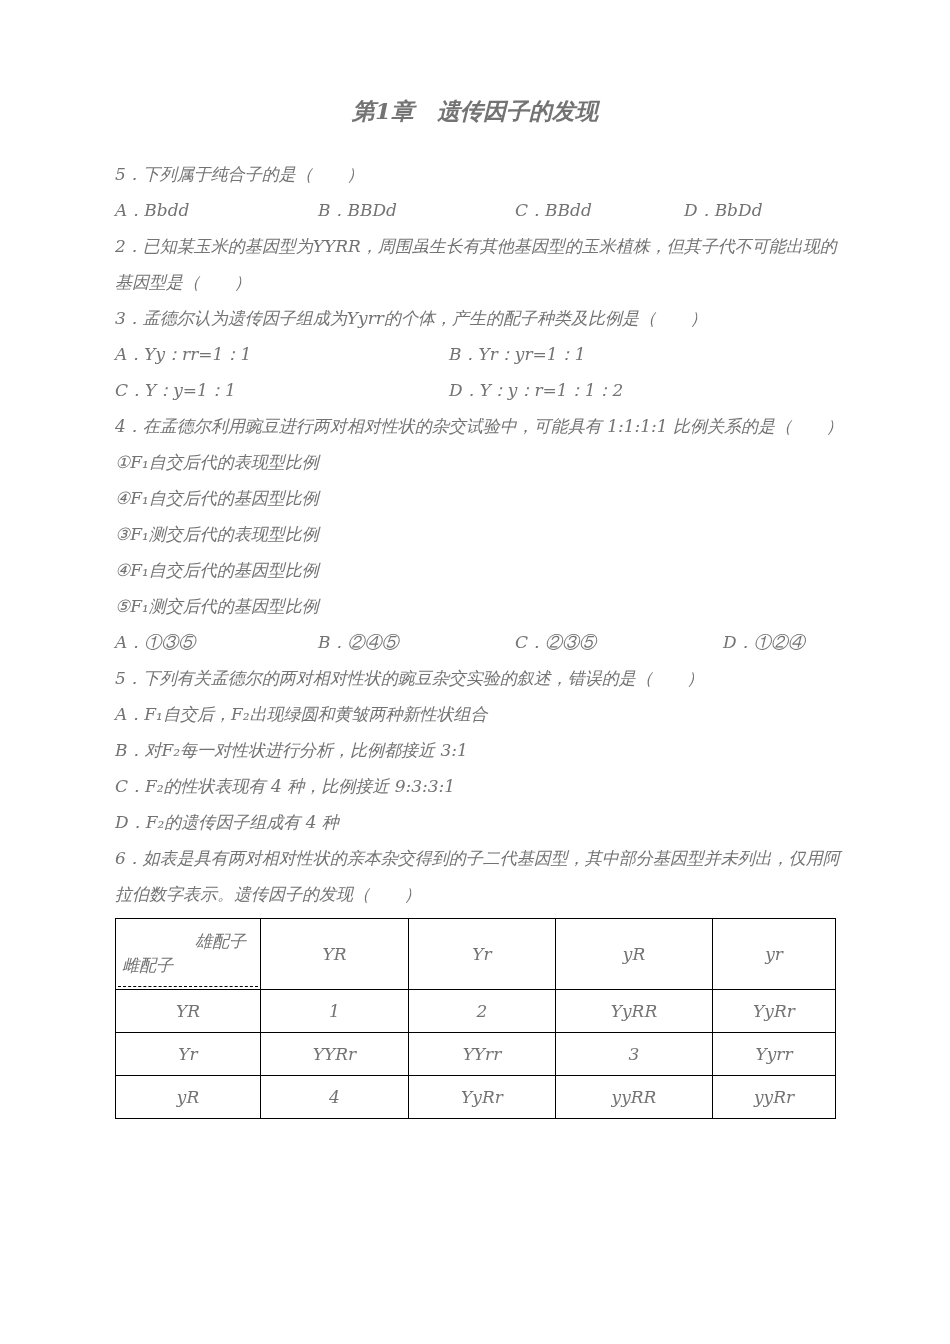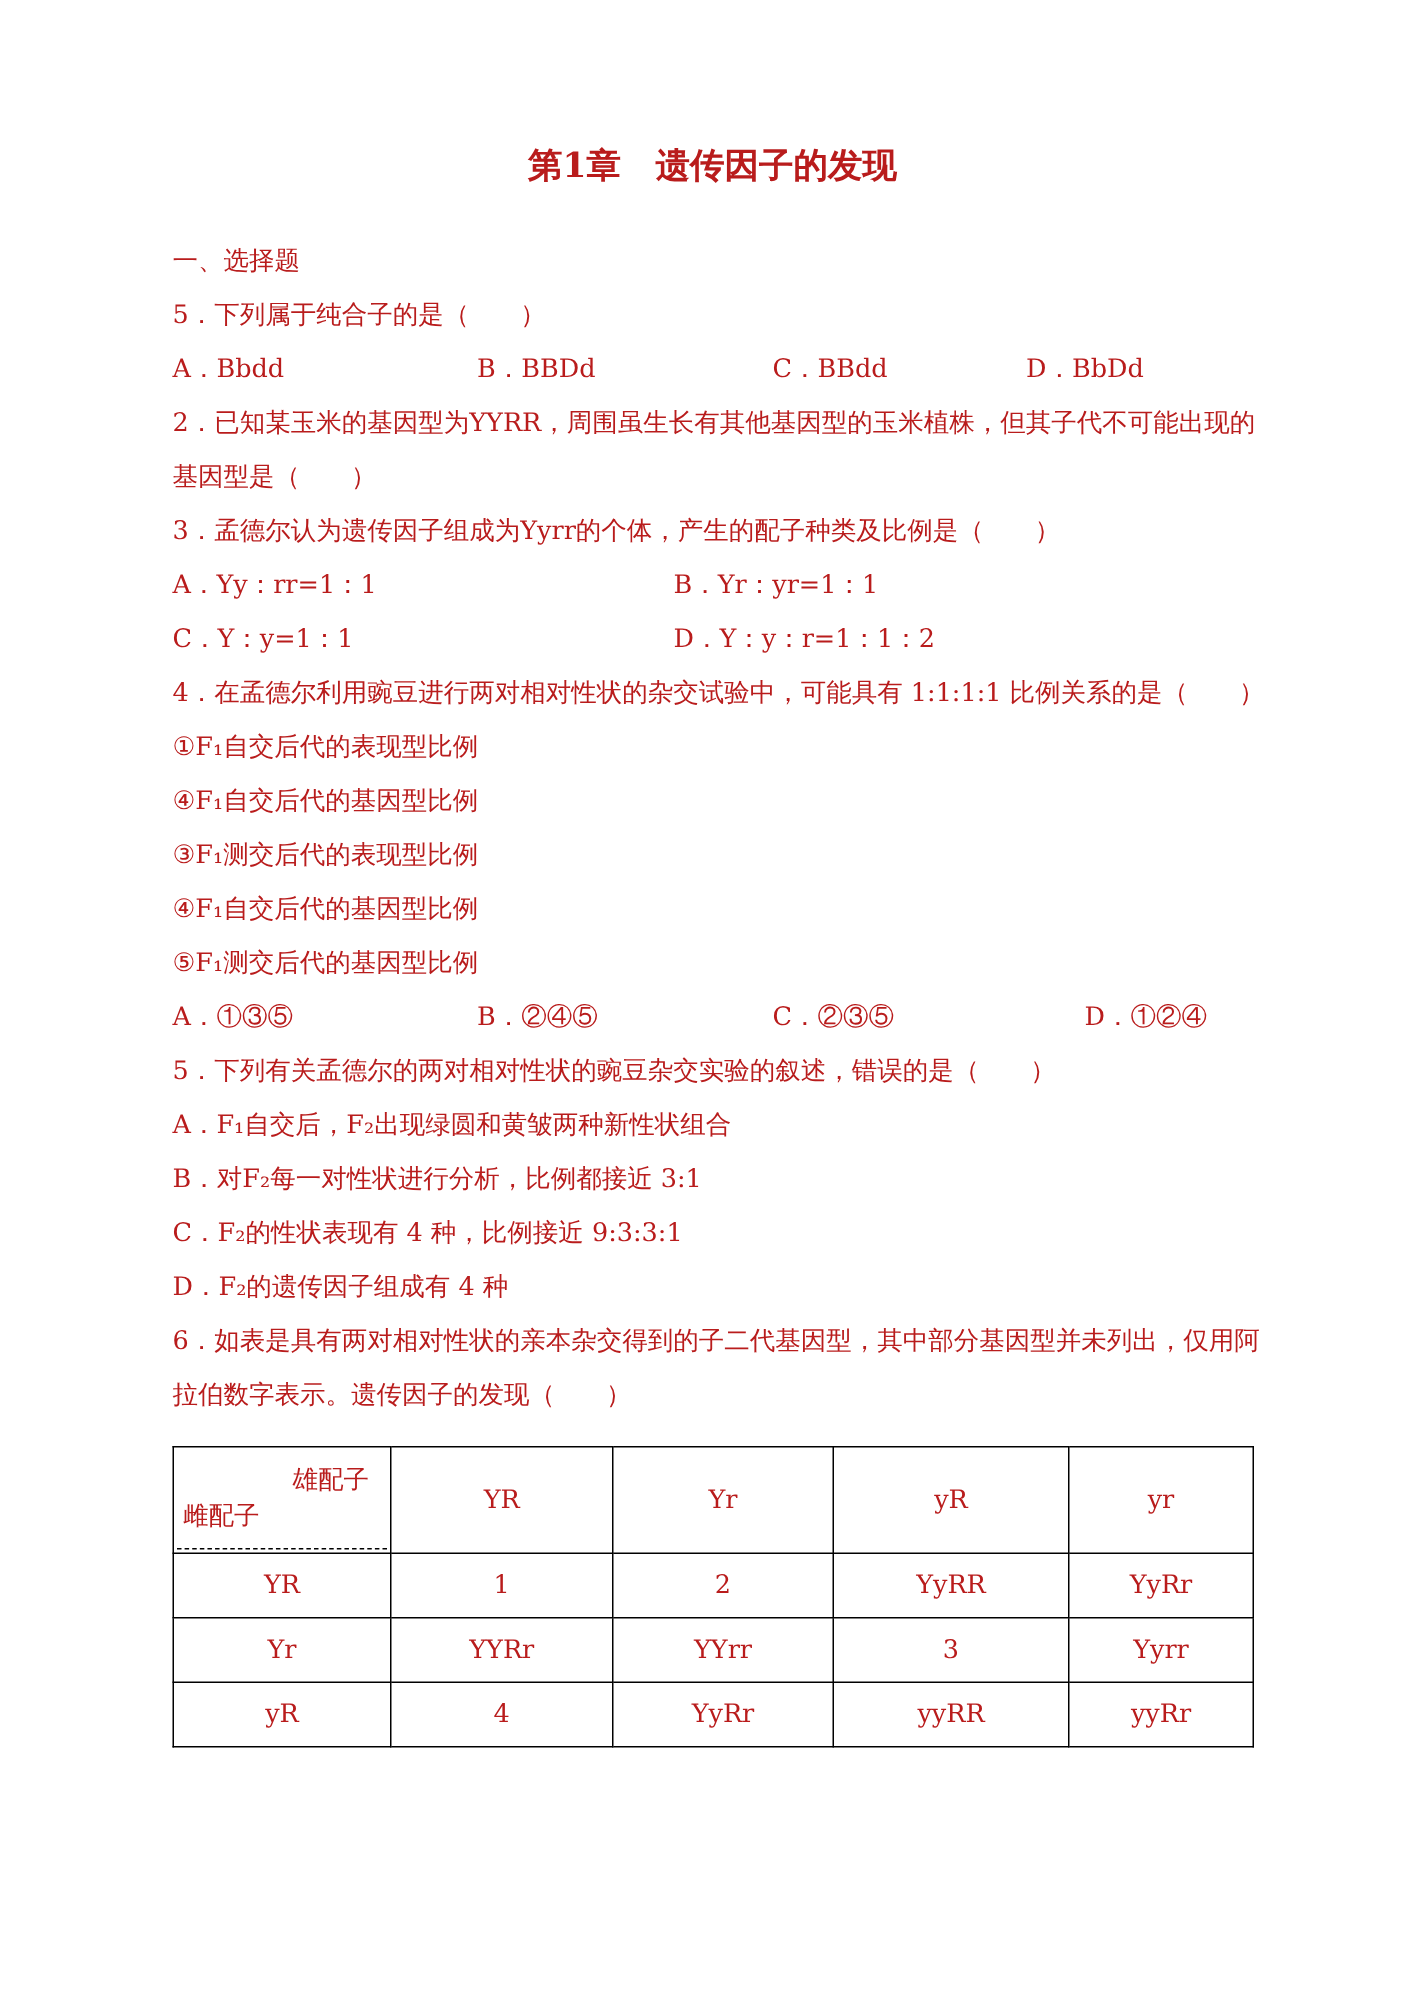--- a/index.html
+++ b/index.html
@@ -1,23 +1,24 @@
 <!DOCTYPE html>
 <html><head>
 <meta charset="utf-8">
 <style>
   html, body { margin: 0; padding: 0; background: #ffffff; }
   .page {
     width: 950px;
     height: 1344px;
     background: #ffffff;
-    color: #b91c1c;
+    color: #737373;
     font-family: "DejaVu Serif", "Liberation Serif", serif;
     box-sizing: border-box;
     overflow: hidden;
+    font-style: italic;
   }
   .content {
     padding: 96px 115px 0 115px;
     box-sizing: border-box;
   }
   h1.title, h2.subtitle {
     text-align: center;
     font-size: 23px;
     font-weight: bold;
     margin: 0;
@@ -37,21 +38,21 @@
   }
   .w1 { width: 203px; }
   .w2 { width: 197px; }
   .w3 { width: 169px; }
   .w4 { width: 208px; }
   .w5 { width: 334px; }
   table.gene-table {
     border-collapse: collapse;
     table-layout: fixed;
     width: 720px;
-    margin-top: 16px;
+    margin-top: 6px;
   }
   table.gene-table td {
     border: 1px solid #000;
     text-align: center;
     font-size: 17px;
     padding: 0;
     height: 42px;
     vertical-align: middle;
   }
   table.gene-table tr.header-row td { height: 70px; }
@@ -80,21 +81,20 @@
   }
 </style>
 </head>
 <body>
 
 <div class="page">
   <div class="content">
 
     <h1 class="title">第1章　遗传因子的发现</h1>
 
-    <p class="line">一、选择题</p>
 
     <p class="line">5．下列属于纯合子的是（　　）</p>
     <p class="line">
       <span class="opt w1">A．Bbdd</span><span class="opt w2">B．BBDd</span><span class="opt w3">C．BBdd</span><span class="opt">D．BbDd</span>
     </p>
 
     <p class="line">2．已知某玉米的基因型为YYRR，周围虽生长有其他基因型的玉米植株，但其子代不可能出现的</p>
     <p class="line">基因型是（　　）</p>
 
     <p class="line">3．孟德尔认为遗传因子组成为Yyrr的个体，产生的配子种类及比例是（　　）</p>

